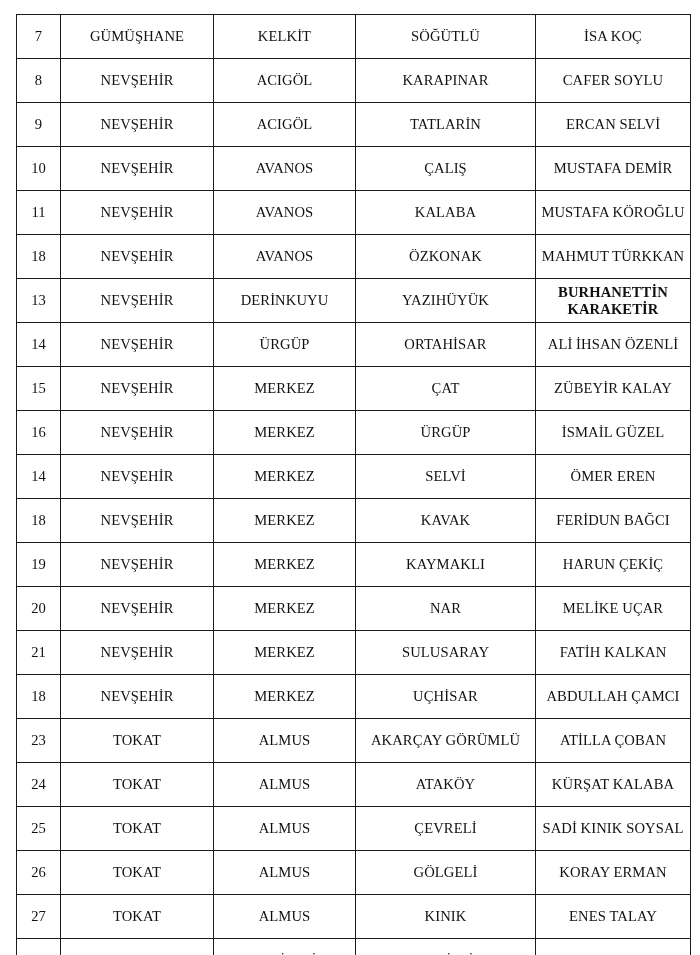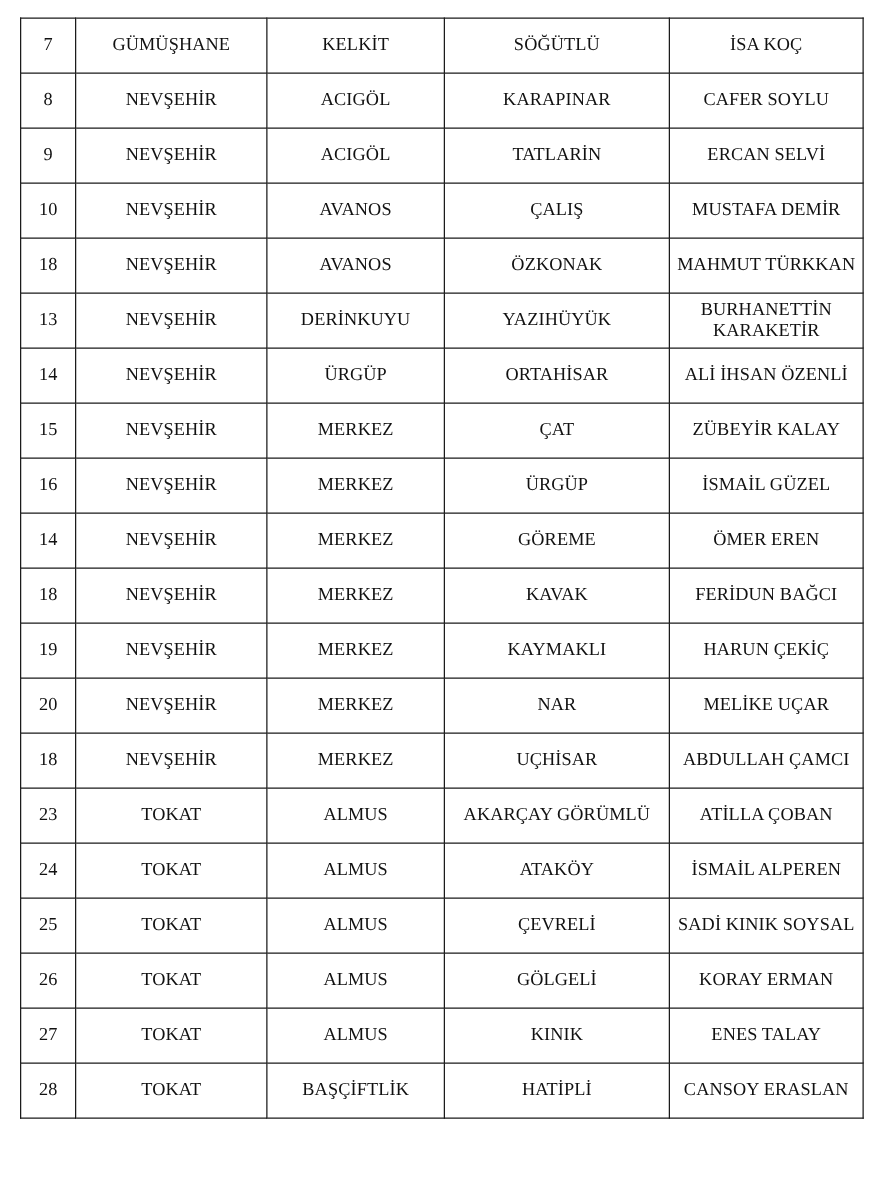--- a/index.html
+++ b/index.html
@@ -52,20 +52,21 @@
   }
   #list-table td.cell-no {
     font-size: 14.6px;
     letter-spacing: 0;
   }
   #list-table td .cell-text {
     display: block;
   }
   .two-line .cell-text {
     line-height: 1.12;
+    font-weight: bold;
   }
 </style>
 </head>
 <body>
 
 <div id="page">
   <table id="list-table">
     <colgroup>
       <col class="c-no">
       <col class="c-il">
@@ -137,20 +138,37 @@
           </td>
           <td>
             <span class="cell-text">ÇALIŞ</span>
           </td>
           <td>
             <span class="cell-text">MUSTAFA DEMİR</span>
           </td>
         </tr>
         <tr>
           <td class="cell-no">
+            <span class="cell-text">11</span>
+          </td>
+          <td>
+            <span class="cell-text">NEVŞEHİR</span>
+          </td>
+          <td>
+            <span class="cell-text">AVANOS</span>
+          </td>
+          <td>
+            <span class="cell-text">KALABA</span>
+          </td>
+          <td>
+            <span class="cell-text">MUSTAFA KÖROĞLU</span>
+          </td>
+        </tr>
+        <tr>
+          <td class="cell-no">
             <span class="cell-text">18</span>
           </td>
           <td>
             <span class="cell-text">NEVŞEHİR</span>
           </td>
           <td>
             <span class="cell-text">AVANOS</span>
           </td>
           <td>
             <span class="cell-text">ÖZKONAK</span>
@@ -231,21 +249,21 @@
           <td class="cell-no">
             <span class="cell-text">14</span>
           </td>
           <td>
             <span class="cell-text">NEVŞEHİR</span>
           </td>
           <td>
             <span class="cell-text">MERKEZ</span>
           </td>
           <td>
-            <span class="cell-text">GÖREME</span>
+            <span class="cell-text">SELVİ</span>
           </td>
           <td>
             <span class="cell-text">ÖMER EREN</span>
           </td>
         </tr>
         <tr>
           <td class="cell-no">
             <span class="cell-text">18</span>
           </td>
           <td>
@@ -290,20 +308,37 @@
           </td>
           <td>
             <span class="cell-text">NAR</span>
           </td>
           <td>
             <span class="cell-text">MELİKE UÇAR</span>
           </td>
         </tr>
         <tr>
           <td class="cell-no">
+            <span class="cell-text">21</span>
+          </td>
+          <td>
+            <span class="cell-text">NEVŞEHİR</span>
+          </td>
+          <td>
+            <span class="cell-text">MERKEZ</span>
+          </td>
+          <td>
+            <span class="cell-text">SULUSARAY</span>
+          </td>
+          <td>
+            <span class="cell-text">FATİH KALKAN</span>
+          </td>
+        </tr>
+        <tr>
+          <td class="cell-no">
             <span class="cell-text">18</span>
           </td>
           <td>
             <span class="cell-text">NEVŞEHİR</span>
           </td>
           <td>
             <span class="cell-text">MERKEZ</span>
           </td>
           <td>
             <span class="cell-text">UÇHİSAR</span>
@@ -336,21 +371,21 @@
           <td>
             <span class="cell-text">TOKAT</span>
           </td>
           <td>
             <span class="cell-text">ALMUS</span>
           </td>
           <td>
             <span class="cell-text">ATAKÖY</span>
           </td>
           <td>
-            <span class="cell-text">İSMAİL ALPEREN</span>
+            <span class="cell-text">KÜRŞAT KALABA</span>
           </td>
         </tr>
         <tr>
           <td class="cell-no">
             <span class="cell-text">25</span>
           </td>
           <td>
             <span class="cell-text">TOKAT</span>
           </td>
           <td>

